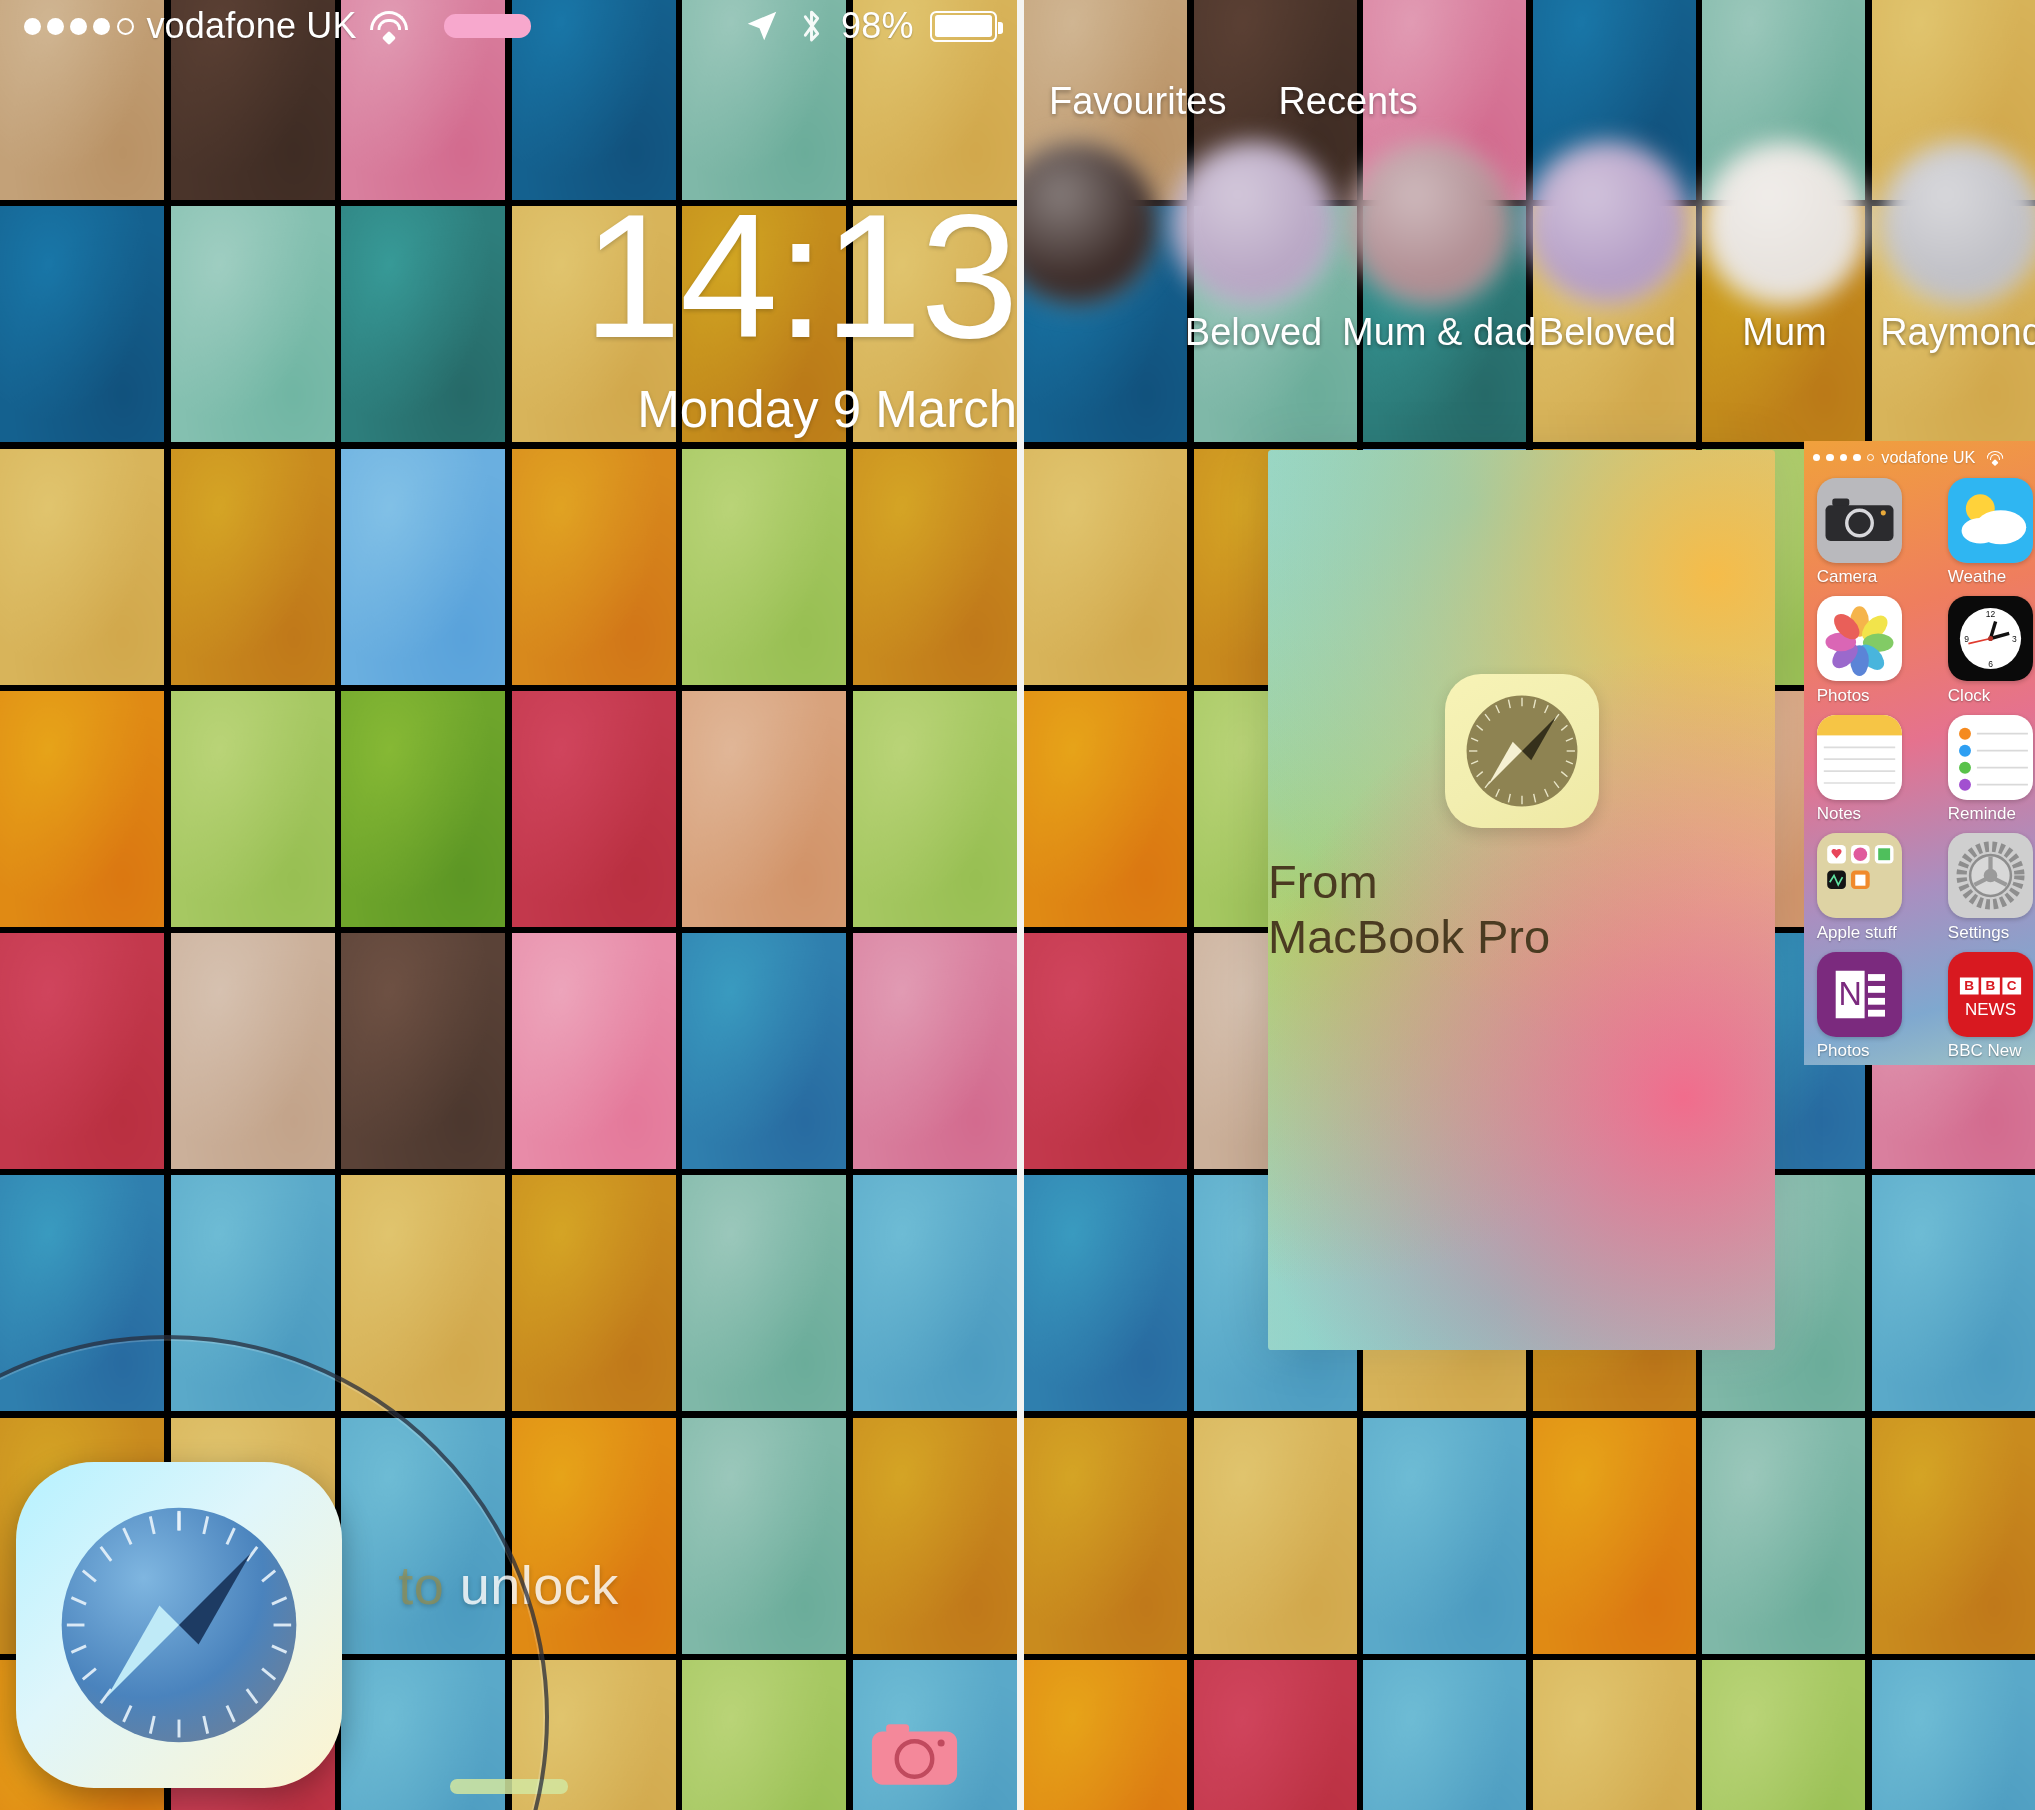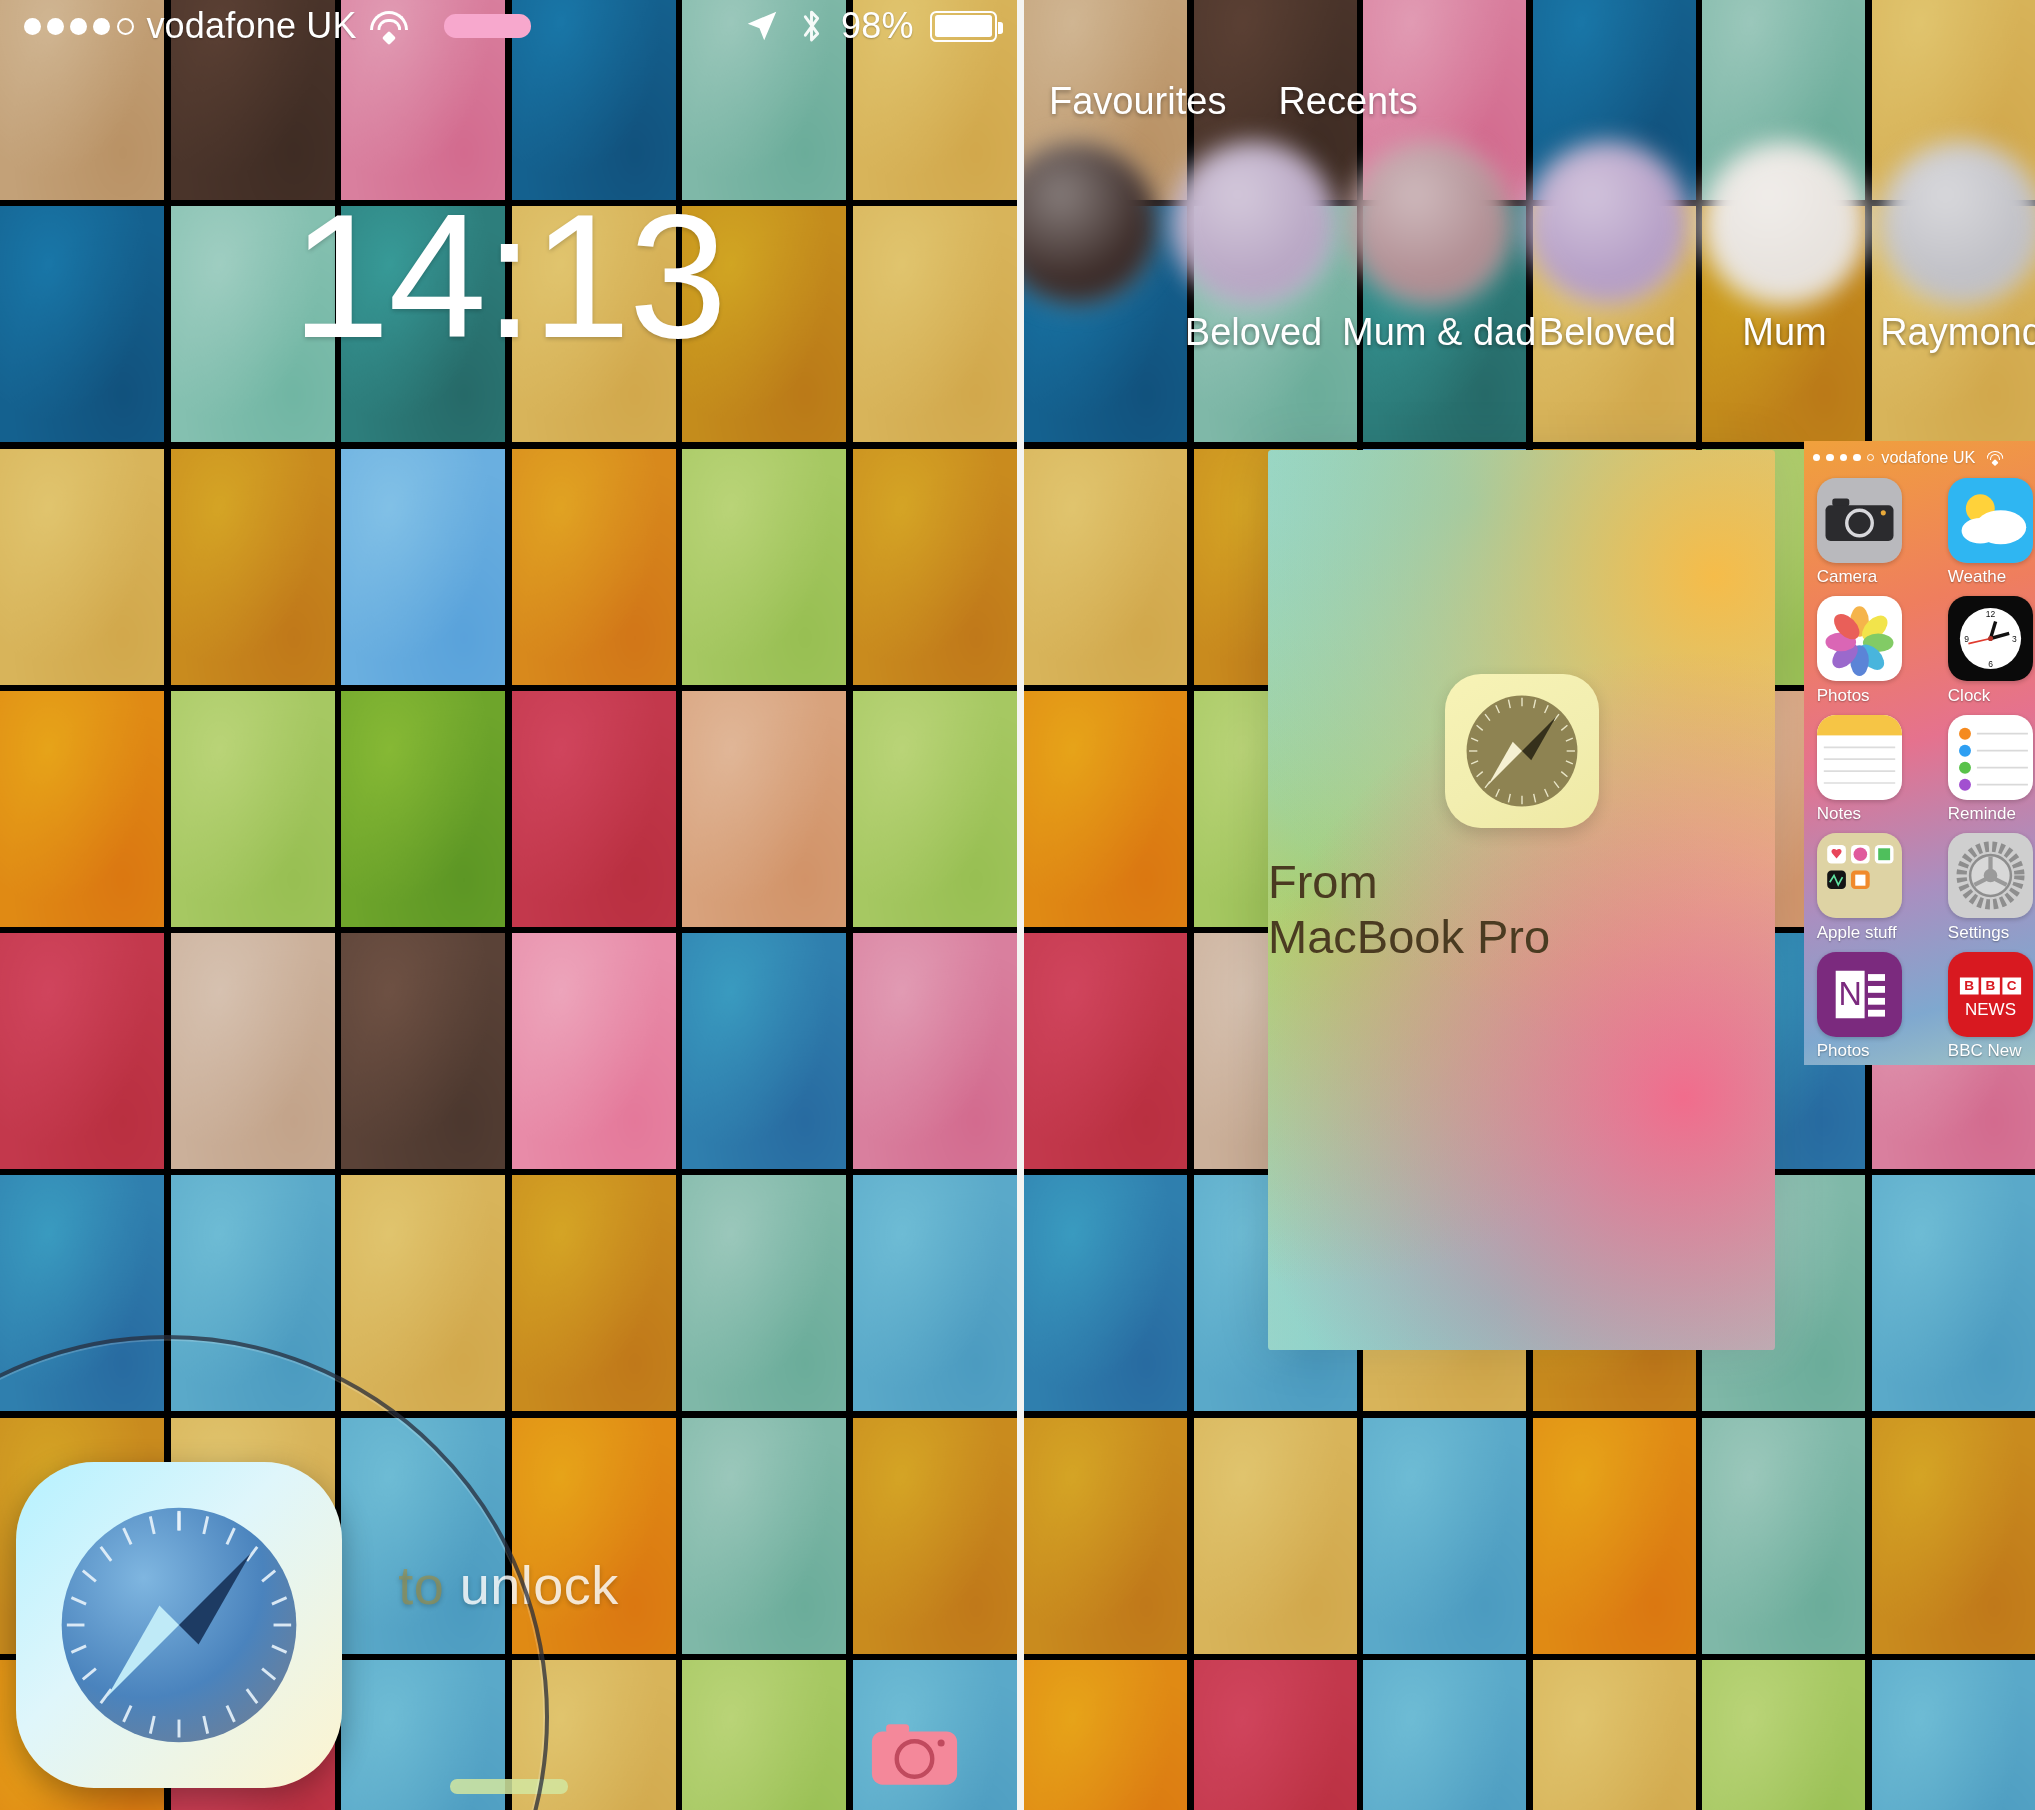--- a/index.html
+++ b/index.html
@@ -44,21 +44,21 @@
              width:10px; height:10px; background:#fff; border-radius:1.8px; }
   .pinkpill { width:87px; height:23.5px; border-radius:11.8px; background:#f7a8cd; margin-left:22px; }
   .sb-right { margin-left:auto; display:flex; align-items:center; gap:16.3px; padding-right:20px; }
   .battpct { font-size:36px; }
   .batt { width:67px; height:31px; border:2.7px solid #fff; border-radius:6.3px; position:relative; }
   .batt::before { content:""; position:absolute; inset:2.7px; background:#fff; border-radius:2.7px; }
   .batt::after  { content:""; position:absolute; right:-8.1px; top:9px; width:5.4px; height:12.7px;
                   background:#fff; border-radius:0 2.7px 2.7px 0; }
 
   
-  .clockwrap { position:absolute; top:192px; left:0; right:0; text-align:center; z-index:20;
+  .clockwrap { position:absolute; top:192px; left:0; right:0; text-align:right; z-index:20;
                color:#fff; text-shadow:0 1.8px 4.5px rgba(0,0,0,.2); }
   .bigtime { font-size:177px; font-weight:200; line-height:.95; letter-spacing:-1.8px; }
   .bigdate { font-size:51px; font-weight:400; margin-top:20px; }
 
   
   .unlock { position:absolute; left:0; right:0; top:1554px; text-align:center; z-index:22;
             color:rgba(255,255,255,.82); font-size:54px; font-weight:300;
             text-shadow:0 1.8px 5.4px rgba(0,0,0,.22); letter-spacing:0.5px; }
   .unlock .ghost { color:rgba(170,140,50,.55); }
 
@@ -217,20 +217,21 @@
         <svg width="27" height="40" viewBox="0 0 16 26">
           <path d="M4 7l8 11-4 4V4l4 4-8 11" fill="none" stroke="#fff" stroke-width="1.9" stroke-linecap="round" stroke-linejoin="round" opacity=".92"></path>
         </svg>
         <div class="battpct">98%</div>
         <div class="batt"></div>
       </div>
     </div>
 
     <div class="clockwrap">
       <div class="bigtime">14:13</div>
+      <div class="bigdate">Monday 9 March</div>
     </div>
 
     <div class="magnifier"></div>
 
     <div class="lockapp">
       <svg viewBox="0 0 100 100" width="326" height="326">
         <defs>
           <radialGradient id="lsf" cx="35%" cy="30%" r="85%">
             <stop offset="0%" stop-color="#7fb6e0"></stop>
               <stop offset="60%" stop-color="#4a83bd"></stop>

